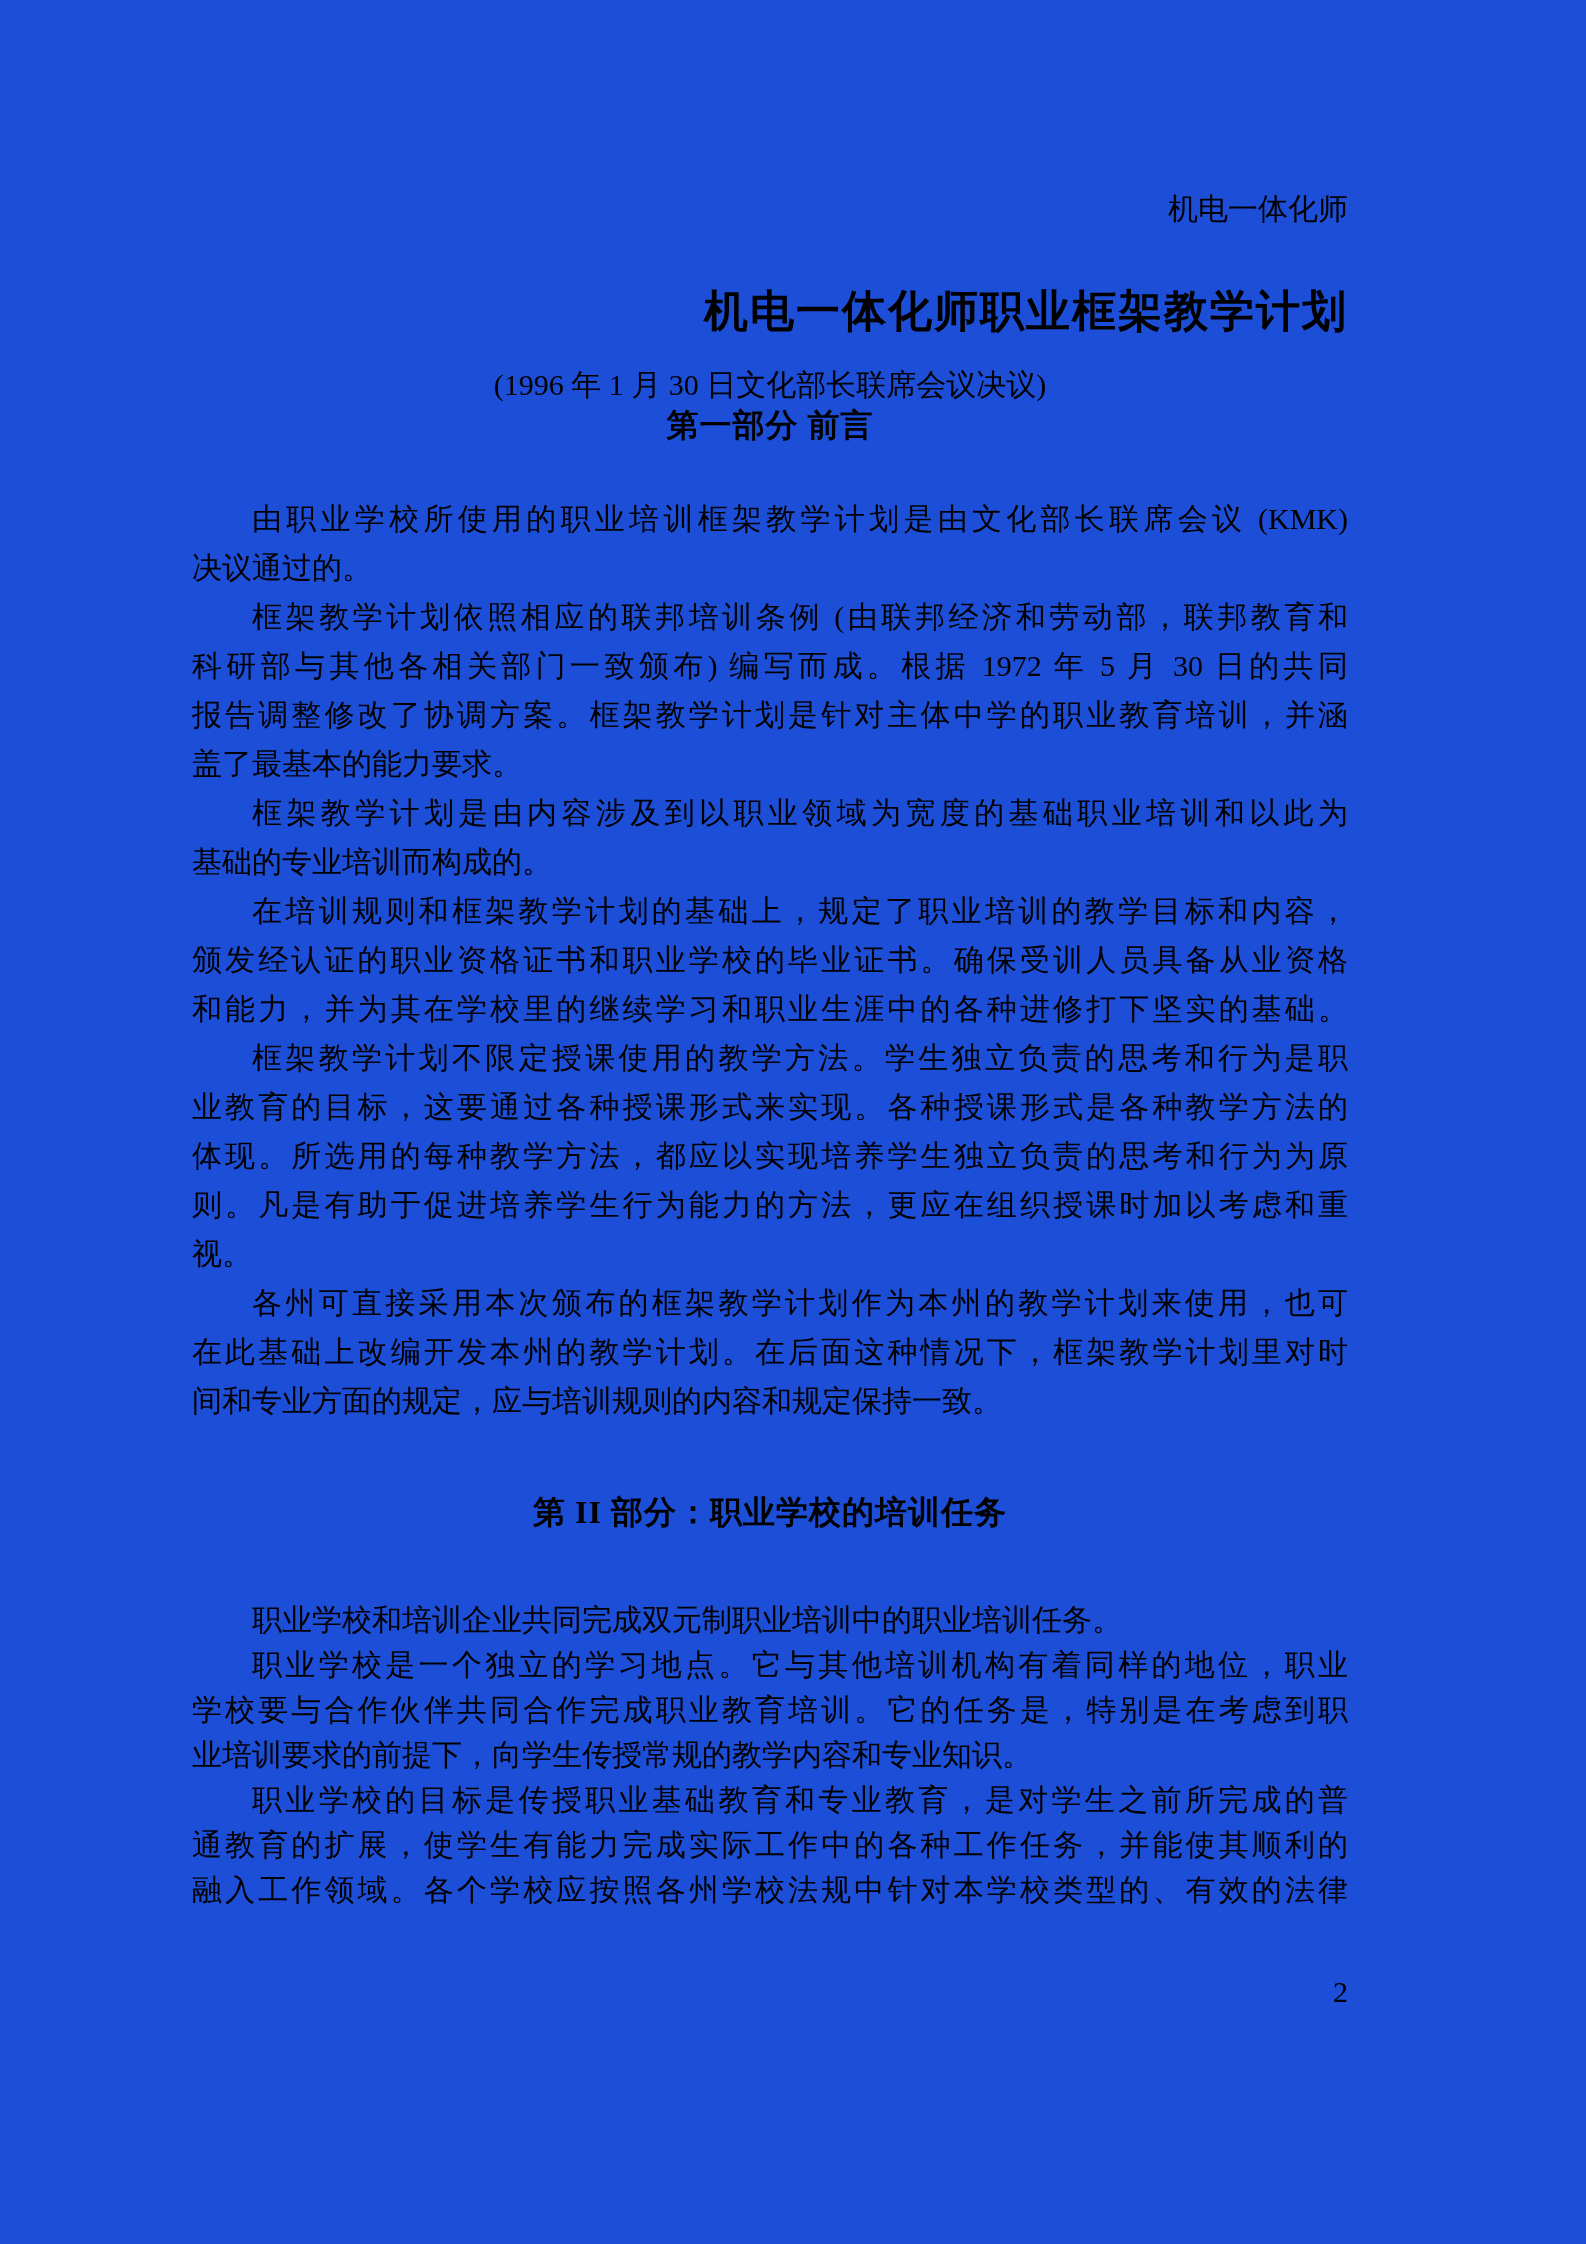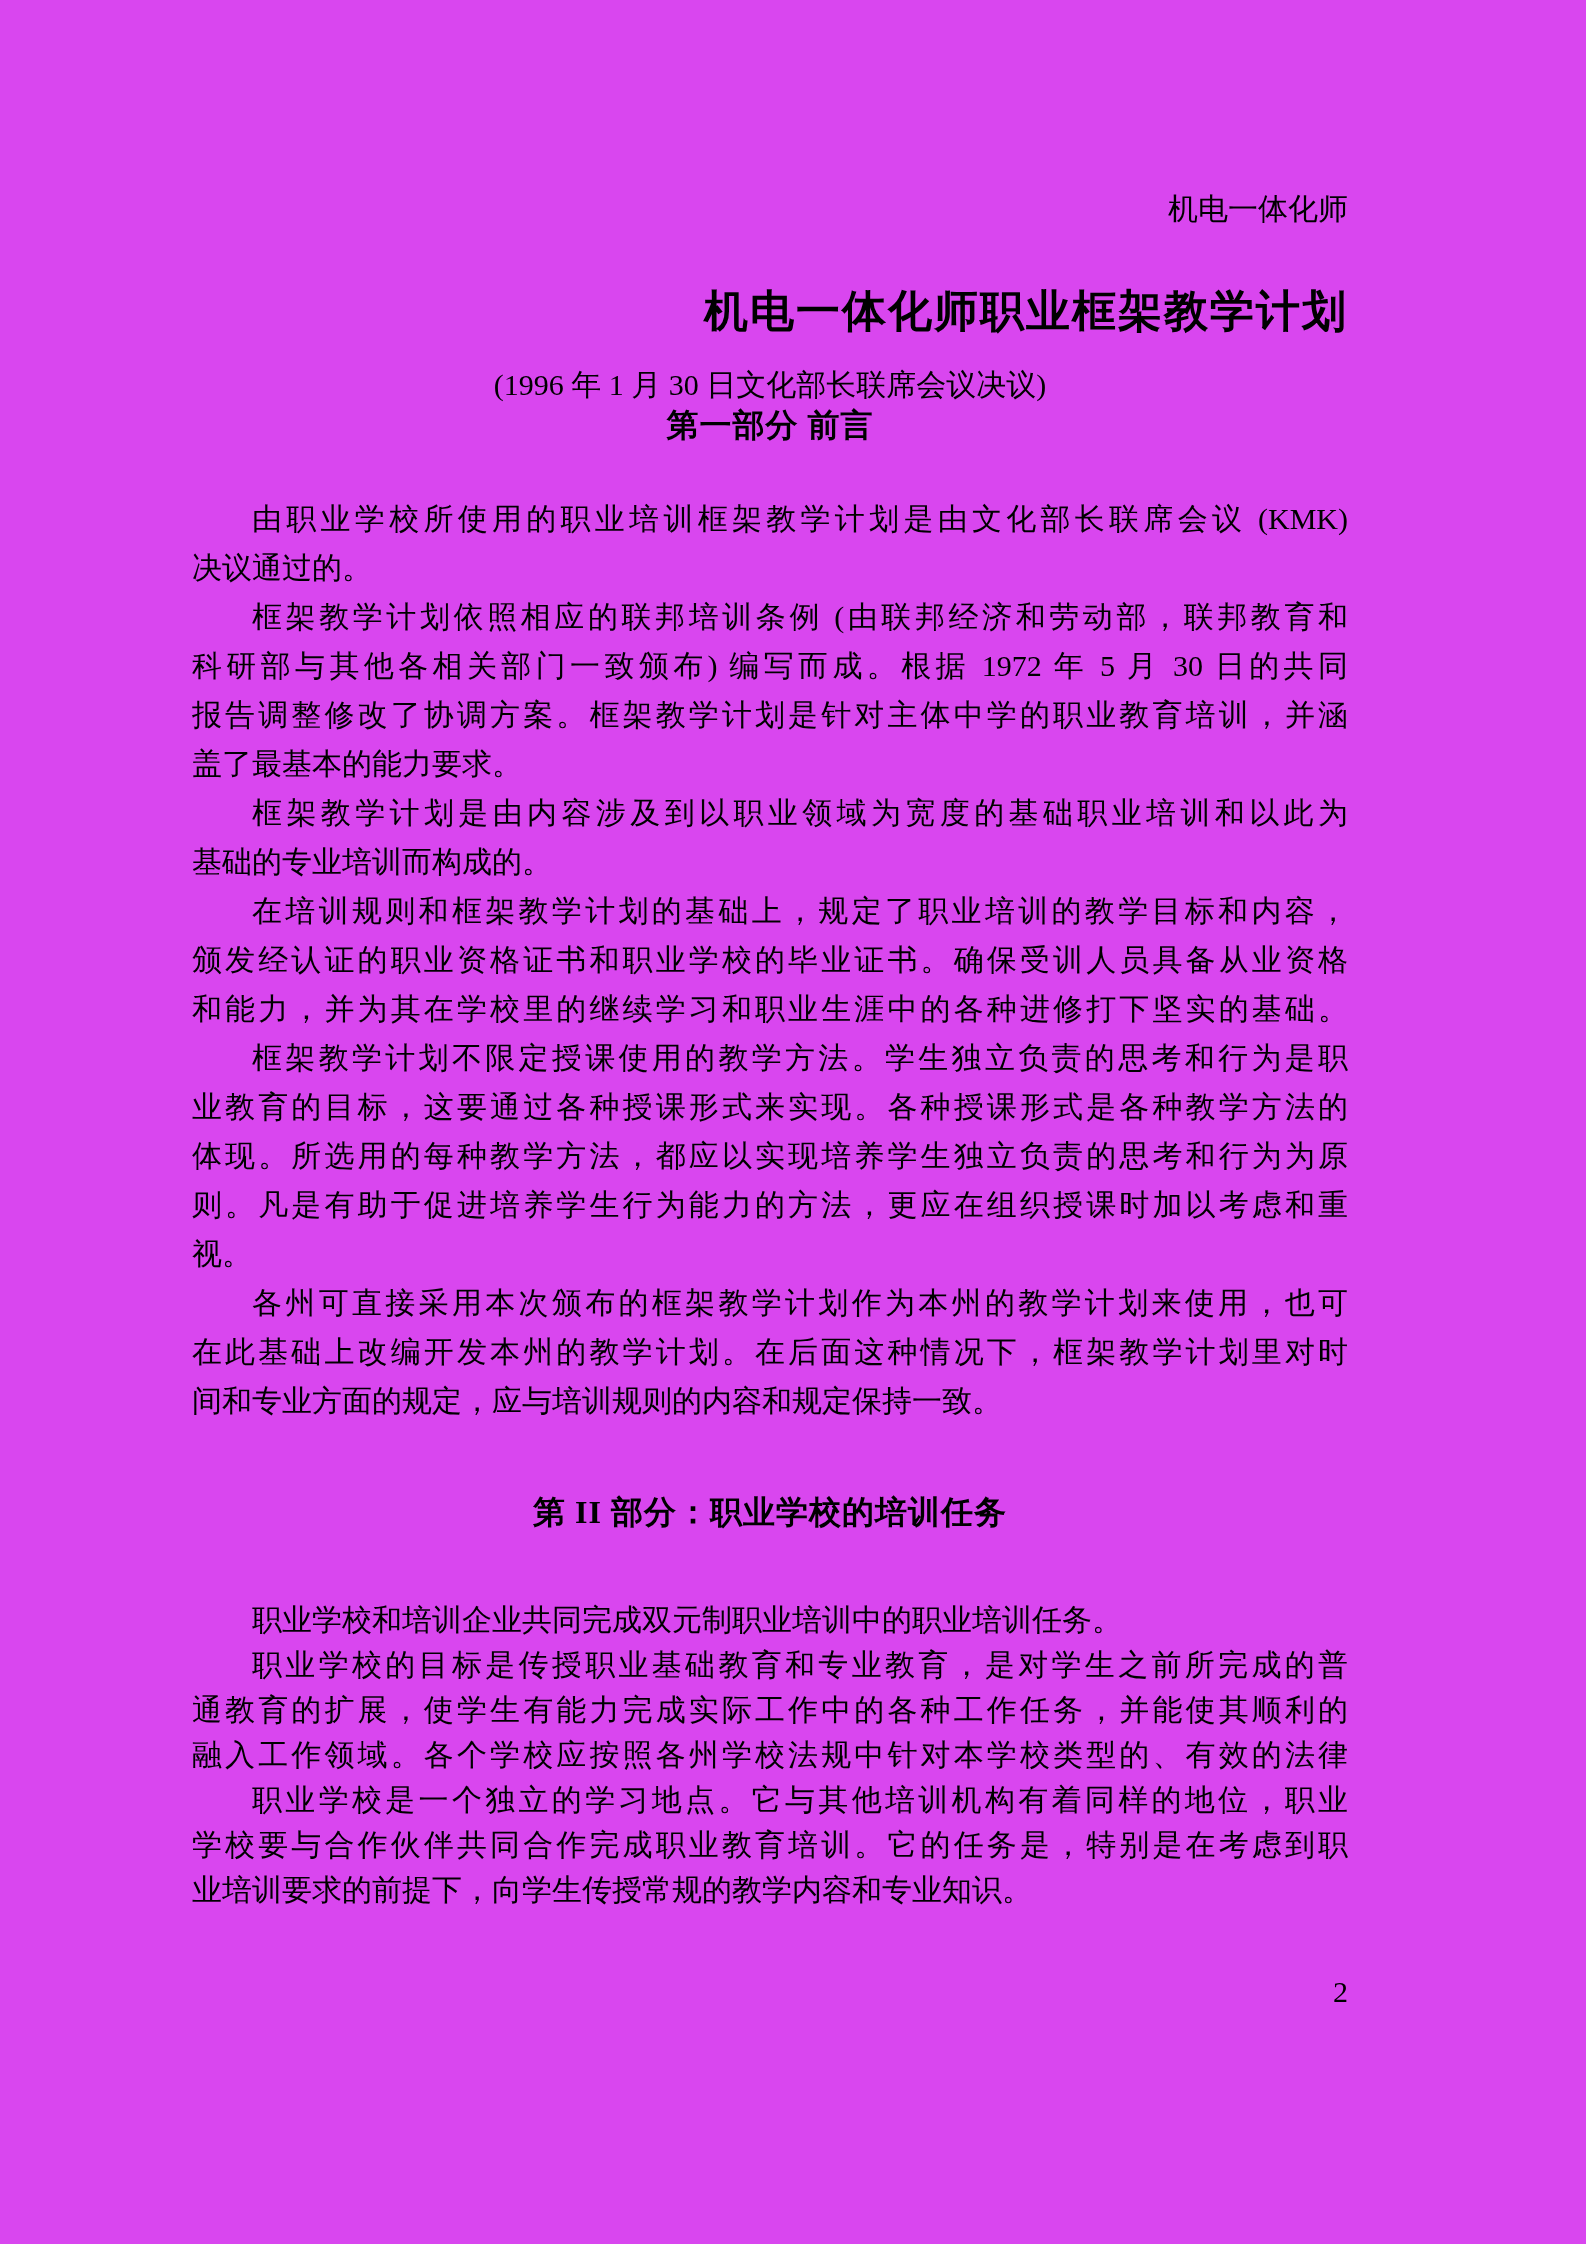--- a/index.html
+++ b/index.html
@@ -4,21 +4,21 @@
 <style>
   html, body {
     margin: 0;
     padding: 0;
     background: #ffffff;
   }
   .page {
     position: relative;
     width: 1586px;
     height: 2244px;
-    background: #d946ef;
+    background: #1d4ed8;
     color: #000000;
     font-family: "Liberation Serif", "DejaVu Serif", serif;
     overflow: hidden;
   }
   .content {
     margin-left: 192px;
     width: 1156px;
   }
   .doc-header {
     padding-top: 190px;
@@ -128,28 +128,28 @@
 
     <div class="section-heading heading-2">第 II 部分：职业学校的培训任务</div>
 
     <div class="body-block body-block-2">
 
       <div class="paragraph">
         <div class="line first last">职业学校和培训企业共同完成双元制职业培训中的职业培训任务。</div>
       </div>
 
       <div class="paragraph">
+        <div class="line first">职业学校是一个独立的学习地点。它与其他培训机构有着同样的地位，职业</div>
+        <div class="line">学校要与合作伙伴共同合作完成职业教育培训。它的任务是，特别是在考虑到职</div>
+        <div class="line last">业培训要求的前提下，向学生传授常规的教学内容和专业知识。</div>
+      </div>
+
+      <div class="paragraph">
         <div class="line first">职业学校的目标是传授职业基础教育和专业教育，是对学生之前所完成的普</div>
         <div class="line">通教育的扩展，使学生有能力完成实际工作中的各种工作任务，并能使其顺利的</div>
         <div class="line">融入工作领域。各个学校应按照各州学校法规中针对本学校类型的、有效的法律</div>
-      </div>
-
-      <div class="paragraph">
-        <div class="line first">职业学校是一个独立的学习地点。它与其他培训机构有着同样的地位，职业</div>
-        <div class="line">学校要与合作伙伴共同合作完成职业教育培训。它的任务是，特别是在考虑到职</div>
-        <div class="line last">业培训要求的前提下，向学生传授常规的教学内容和专业知识。</div>
       </div>
     </div>
 
     <div class="page-num">2</div>
 
   </div>
 </div>
 
 </body></html>

